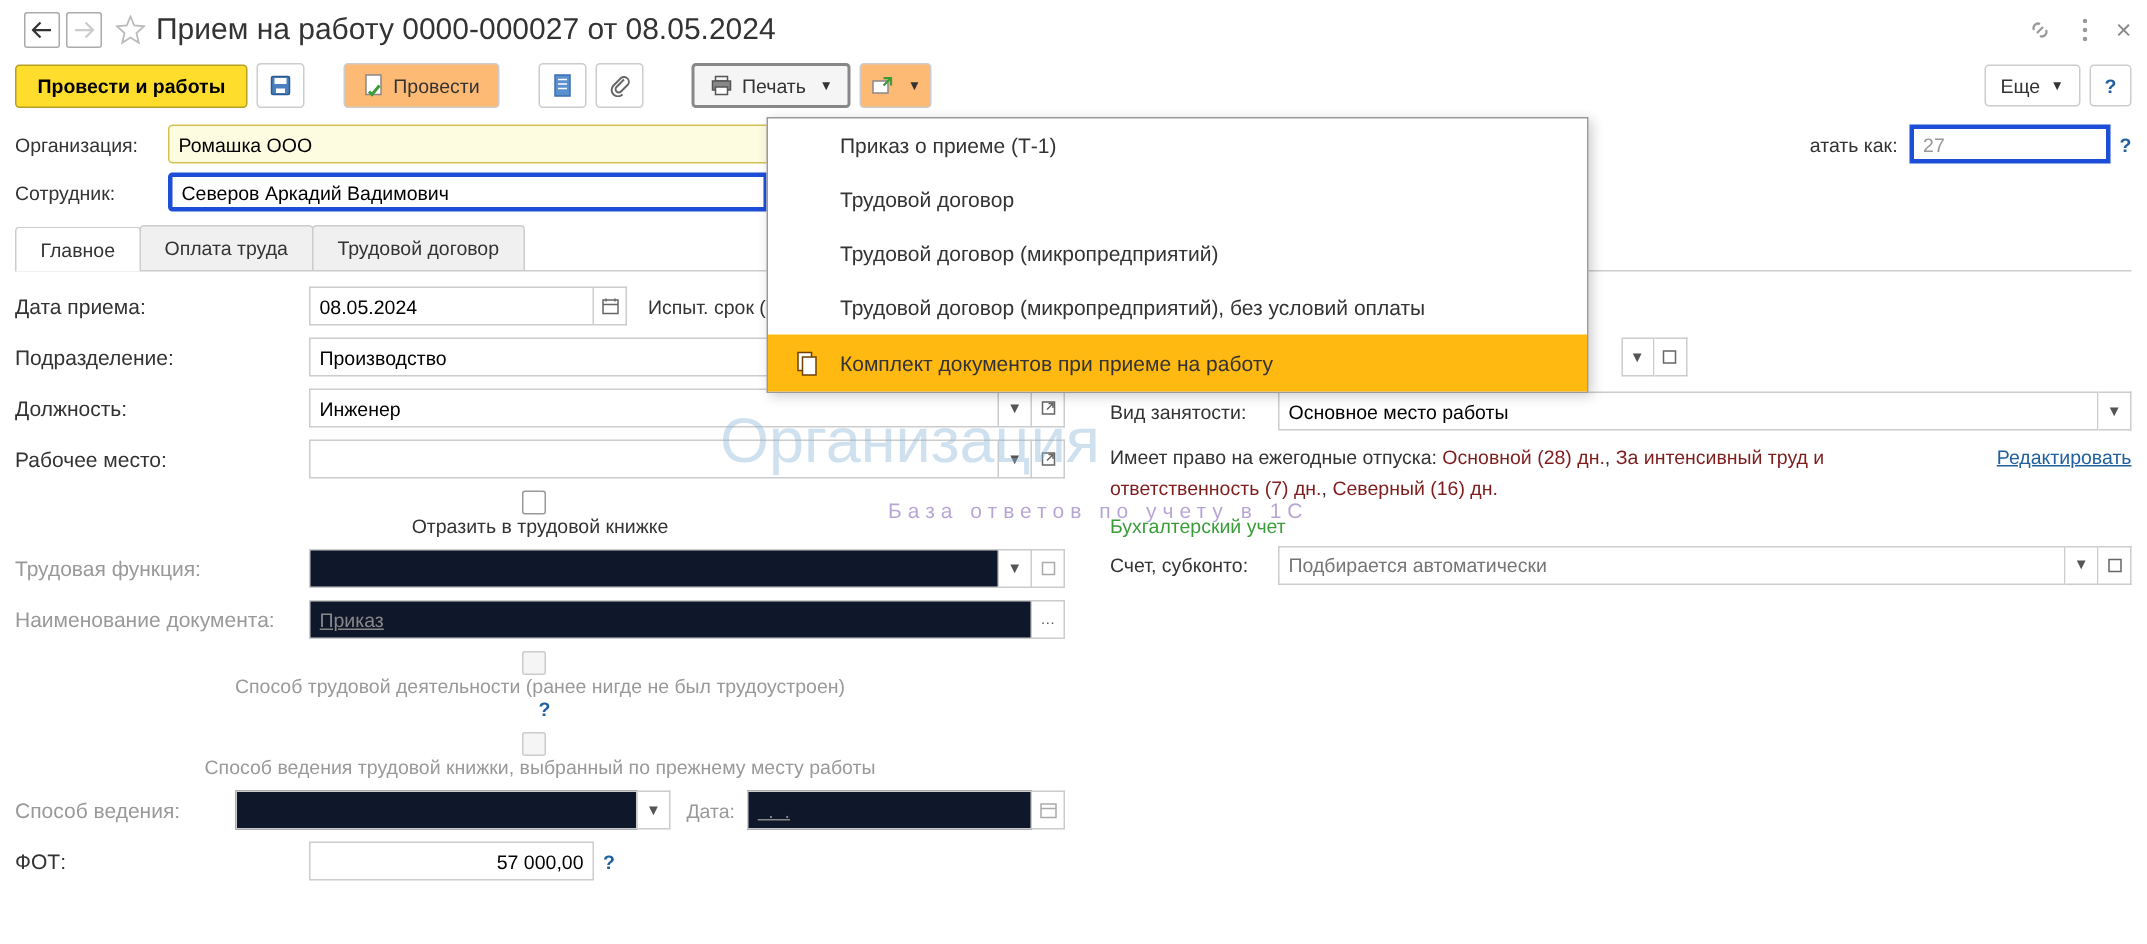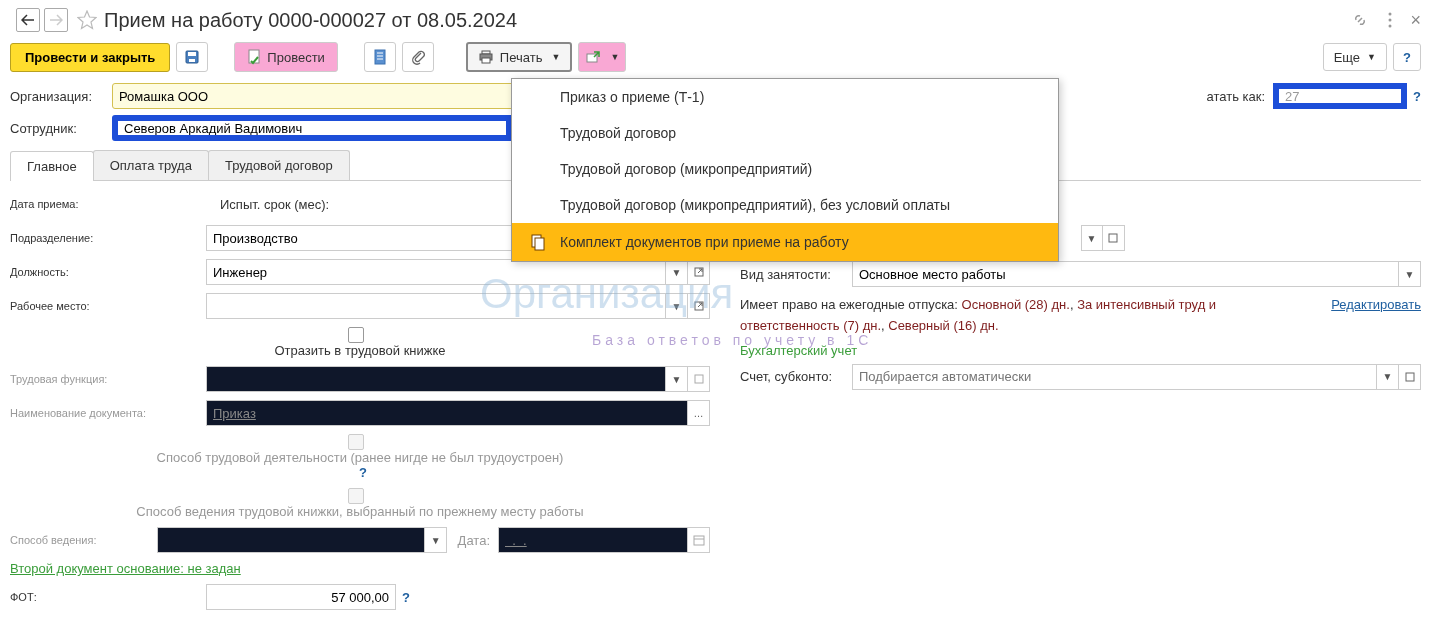--- a/index.html
+++ b/index.html
@@ -9,47 +9,47 @@
 .nav-btn { width: 24px; height: 24px; border: 1px solid #aaa; background: #fff; margin-right: 4px; display: flex; align-items: center; justify-content: center; cursor: pointer; border-radius: 2px; }
 .star-icon { width: 22px; height: 22px; margin: 0 6px 0 4px; display: flex; align-items: center; justify-content: center; color: #999; }
 .title { font-size: 20px; color: #333; flex-grow: 1; }
 .header-right { display: flex; align-items: center; gap: 10px; }
 .header-icon-btn { width: 20px; height: 20px; display: flex; align-items: center; justify-content: center; color: #888; cursor: pointer; }
 .close-x { font-size: 18px; color: #888; cursor: pointer; }
 
 .toolbar { display: flex; align-items: center; padding: 4px 10px 8px 10px; gap: 6px; }
 .btn-primary { background: #ffdd2d; border: 1px solid #b8a020; padding: 6px 14px; font-weight: bold; font-size: 13px; cursor: pointer; border-radius: 3px; }
 .btn-icon { width: 32px; height: 30px; border: 1px solid #ccc; background: #fff; display: flex; align-items: center; justify-content: center; cursor: pointer; border-radius: 3px; }
-.btn-text { height: 30px; border: 1px solid #ccc; background: #f9a8d4; padding: 0 12px; display: flex; align-items: center; gap: 6px; cursor: pointer; border-radius: 3px; font-size: 13px; }
+.btn-text { height: 30px; border: 1px solid #ccc; background: #fdba74; padding: 0 12px; display: flex; align-items: center; gap: 6px; cursor: pointer; border-radius: 3px; font-size: 13px; }
 .btn-print { height: 30px; border: 2px solid #888; background: #f5f5f5; padding: 0 10px; display: flex; align-items: center; gap: 6px; cursor: pointer; border-radius: 3px; font-size: 13px; }
 .btn-more { height: 28px; border: 1px solid #ccc; background: #fff; padding: 0 10px; display: flex; align-items: center; gap: 4px; cursor: pointer; border-radius: 3px; font-size: 13px; }
 .btn-help { width: 28px; height: 28px; border: 1px solid #ccc; background: #fff; display: flex; align-items: center; justify-content: center; cursor: pointer; border-radius: 3px; font-weight: bold; color: #2060a0; }
 .spacer { flex-grow: 1; }
 .caret { font-size: 9px; margin-left: 3px; }
 
 .form-row { display: flex; align-items: center; padding: 3px 10px; }
 .label { font-size: 13px; color: #333; }
 .label-disabled { color: #999; }
 .org-label { width: 102px; }
 .emp-label { width: 102px; }
-.input-text { height: 26px; border: 6px solid #1d4ed8; padding: 0 6px; font-size: 13px; background: #fff; }
+.input-text { height: 26px; border: 3px solid #1d4ed8; padding: 0 6px; font-size: 13px; background: #fff; }
 .input-text.yellow { background: #fefce0; border: 1px solid #d4c050; }
 .input-group { display: flex; }
 .q-mark { color: #2060a0; font-weight: bold; margin-left: 6px; align-self: center; cursor: pointer; }
 
 .tabs { display: flex; border-bottom: 1px solid #ccc; margin: 6px 10px 0 10px; }
 .tab { padding: 7px 16px; border: 1px solid #ccc; border-bottom: none; background: #f0f0f0; margin-right: -1px; cursor: pointer; font-size: 13px; border-radius: 3px 3px 0 0; }
 .tab.active { background: #fff; position: relative; top: 1px; }
 
 .form-body { display: flex; padding: 10px; gap: 30px; }
 .col-left { width: 700px; }
 .col-right { flex: 1; }
 
 .fr { display: flex; align-items: center; margin-bottom: 8px; min-height: 26px; }
-.fl { width: 196px; font-size: 11px; color: #333; }
+.fl { width: 196px; font-size: 14px; color: #333; }
 .fl-d { color: #999; }
 .fi { flex: 1; display: flex; }
 .inp { height: 26px; border: 1px solid #ccc; padding: 0 6px; font-size: 13px; flex: 1; }
 .inp-d { background: #0f172a; color: #888; text-decoration: underline; }
 .ib { width: 22px; height: 26px; border: 1px solid #ccc; border-left: none; background: #fff; display: flex; align-items: center; justify-content: center; cursor: pointer; font-size: 10px; color: #555; }
 
 .checkbox-row { display: flex; align-items: center; margin-bottom: 8px; flex-direction: column; }
 .cb { width: 16px; height: 16px; border: 1px solid #999; margin-right: 8px; border-radius: 2px; }
 .cb-d { border-color: #ccc; background: #f5f5f5; }
 
@@ -101,21 +101,21 @@
           <circle cx="2" cy="2" r="1.5" fill="#999"></circle>
           <circle cx="2" cy="8" r="1.5" fill="#999"></circle>
           <circle cx="2" cy="14" r="1.5" fill="#999"></circle>
         </svg>
     </div>
     <div class="close-x">×</div>
   </div>
 </div>
 
 <div class="toolbar">
-  <button class="btn-primary">Провести и закрыть</button>
+  <button class="btn-primary">Провести и работы</button>
   <div class="btn-icon">
     <svg width="16" height="16" viewBox="0 0 16 16">
         <rect x="2" y="2" width="12" height="12" rx="1" fill="#4a80c0" stroke="#2a5a90"></rect>
         <rect x="4" y="3" width="8" height="4" fill="#fff"></rect>
         <rect x="5" y="10" width="6" height="3" fill="#fff"></rect>
       </svg>
   </div>
   <div style="width:14px"></div>
   <div class="btn-text">
     <svg width="14" height="16" viewBox="0 0 14 16">
@@ -187,20 +187,31 @@
   <div class="tab">Трудовой договор</div>
 </div>
 
 <div class="watermark">Организация</div>
 <div class="watermark-sub">База ответов по учету в 1С</div>
 
 <div class="form-body">
   <div class="col-left">
     <div class="fr">
       <div class="fl">Дата приема:</div>
+      <div class="fi" style="flex:0 0 140px">
+        <input class="inp" value="08.05.2024" style="">
+        <div class="ib">
+          <svg width="12" height="12" viewBox="0 0 12 12">
+              <rect x="1" y="2" width="10" height="9" fill="none" stroke="#666"></rect>
+              <line x1="1" y1="5" x2="11" y2="5" stroke="#666"></line>
+              <line x1="3" y1="1" x2="3" y2="3" stroke="#666"></line>
+              <line x1="9" y1="1" x2="9" y2="3" stroke="#666"></line>
+            </svg>
+        </div>
+      </div>
       <div style="width:14px"></div>
       <div class="label">Испыт. срок (мес):</div>
     </div>
 
     <div class="fr">
       <div class="fl">Подразделение:</div>
       <div class="fi">
         <input class="inp" value="Производство" style="">
         <div class="ib">▼</div>
         <div class="ib">
@@ -289,23 +300,20 @@
         <input class="inp inp-d" disabled="" value="  .  ." style="">
         <div class="ib">
           <svg width="12" height="12" viewBox="0 0 12 12">
               <rect x="1" y="2" width="10" height="9" fill="none" stroke="#aaa"></rect>
               <line x1="1" y1="5" x2="11" y2="5" stroke="#aaa"></line>
             </svg>
         </div>
       </div>
     </div>
 
-    <div style="margin:8px 0">
-      <span class="link-green">Второй документ основание: не задан</span>
-    </div>
 
     <div class="fr">
       <div class="fl">ФОТ:</div>
       <div class="fi" style="flex:0 0 186px">
         <input class="inp" style="text-align: right;" value="57 000,00">
       </div>
       <span class="q-mark">?</span>
     </div>
   </div>
 

